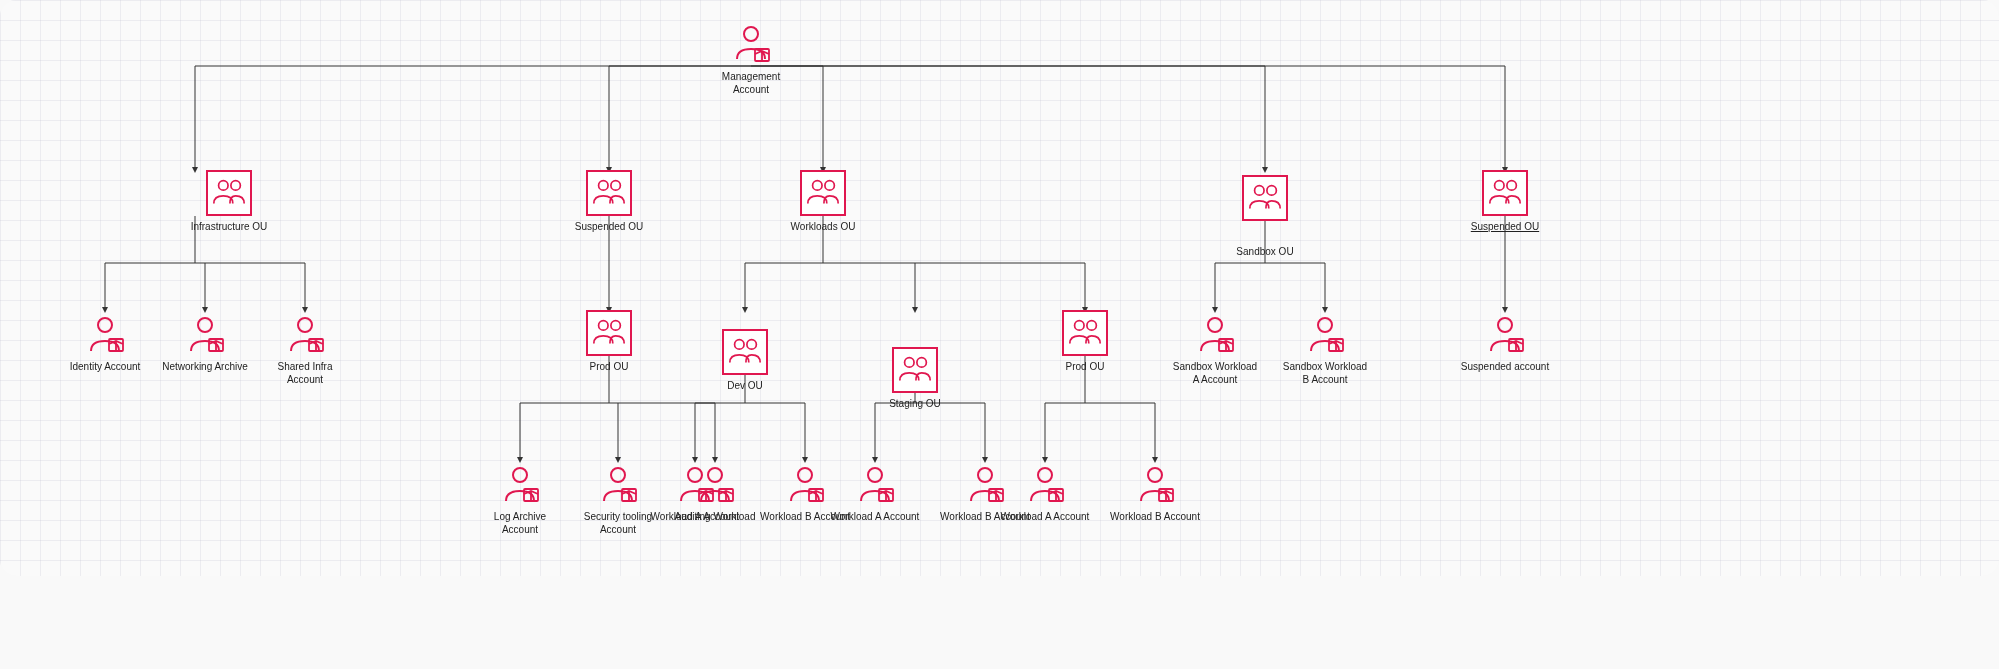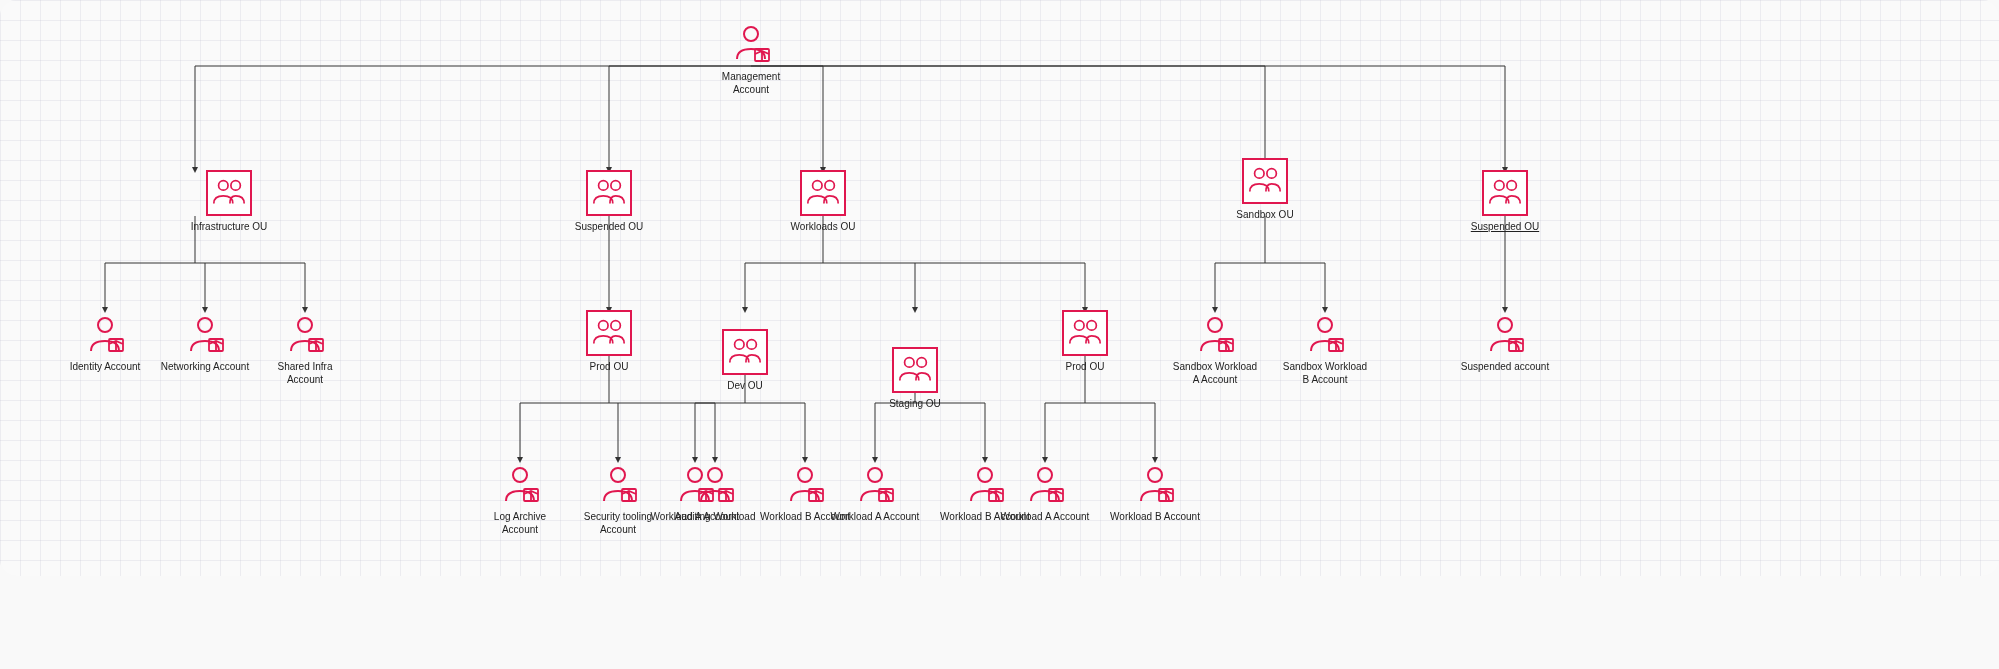--- a/index.html
+++ b/index.html
@@ -175,21 +175,21 @@
       <svg width="38" height="38" viewBox="0 0 38 38">
         <circle cx="13" cy="11" r="5" class="icon-multi"></circle>
         <path d="M3 30 Q3 22 13 22 Q23 22 23 30" class="icon-multi"></path>
         <circle cx="26" cy="11" r="5" class="icon-multi"></circle>
         <path d="M20 30 Q20 22 26 22 Q35 22 35 30" class="icon-multi"></path>
       </svg>
     </div>
     <div class="node-label">Workloads OU</div>
   </div>
 
-  <div class="node" style="left:1220px; top:158px;">
+  <div class="node" style="left:1220px; top:175px;gap:20px;">
     <div class="node-icon ou">
       <svg width="38" height="38" viewBox="0 0 38 38">
         <circle cx="13" cy="11" r="5" class="icon-multi"></circle>
         <path d="M3 30 Q3 22 13 22 Q23 22 23 30" class="icon-multi"></path>
         <circle cx="26" cy="11" r="5" class="icon-multi"></circle>
         <path d="M20 30 Q20 22 26 22 Q35 22 35 30" class="icon-multi"></path>
       </svg>
     </div>
     <div class="node-label">Sandbox OU</div>
   </div>
@@ -222,21 +222,21 @@
   <div class="node" style="left:160px; top:310px;">
     <div class="node-icon">
       <svg width="44" height="44" viewBox="0 0 44 44">
         <circle cx="22" cy="14" r="7" class="icon-person"></circle>
         <path d="M8 40 Q8 30 22 30 Q36 30 36 40" class="icon-person"></path>
         <rect x="26" y="28" width="14" height="12" rx="1" class="icon-box"></rect>
         <polyline points="26,33 33,30 40,33" class="icon-box"></polyline>
         <line x1="33" y1="30" x2="33" y2="40" class="icon-box"></line>
       </svg>
     </div>
-    <div class="node-label">Networking Account</div>
+    <div class="node-label">Networking Archive</div>
   </div>
 
   <div class="node" style="left:260px; top:310px;">
     <div class="node-icon">
       <svg width="44" height="44" viewBox="0 0 44 44">
         <circle cx="22" cy="14" r="7" class="icon-person"></circle>
         <path d="M8 40 Q8 30 22 30 Q36 30 36 40" class="icon-person"></path>
         <rect x="26" y="28" width="14" height="12" rx="1" class="icon-box"></rect>
         <polyline points="26,33 33,30 40,33" class="icon-box"></polyline>
         <line x1="33" y1="30" x2="33" y2="40" class="icon-box"></line>

